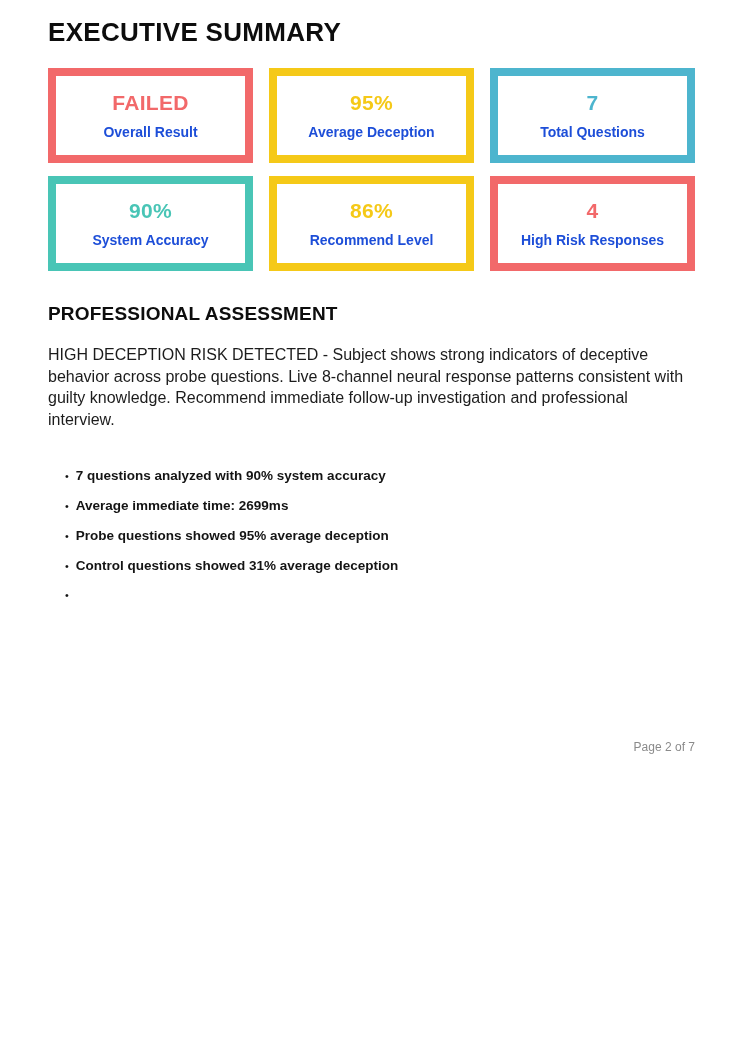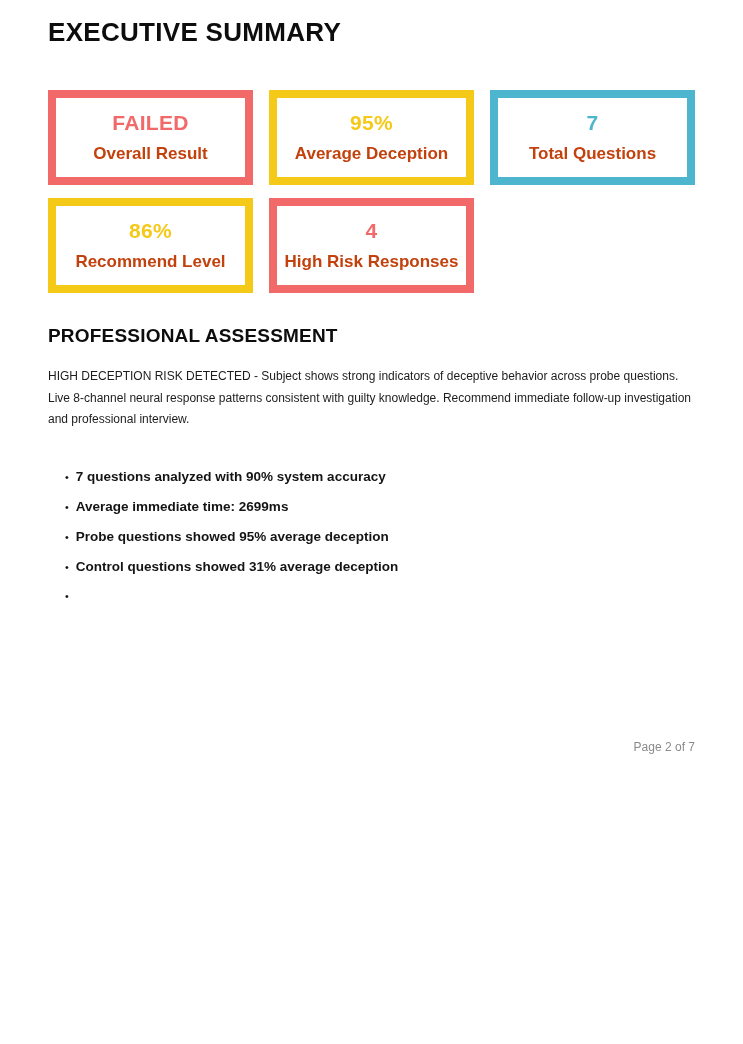--- a/index.html
+++ b/index.html
@@ -20,21 +20,21 @@
     background: #ffffff;
   }
   .page-title {
     font-size: 26px;
     line-height: 32px;
     font-weight: 700;
     color: #0d0d0d;
     letter-spacing: 0.3px;
   }
   .metrics-grid {
-    margin-top: 42px;
+    margin-top: 20px;
     display: grid;
     grid-template-columns: repeat(3, 1fr);
     column-gap: 16px;
     row-gap: 13px;
   }
   .metric-card {
     --c: #cccccc;
     height: 95px;
     border: 8px solid var(--c);
     background: #ffffff;
@@ -44,35 +44,35 @@
     justify-content: center;
     gap: 9px;
   }
   .metric-value {
     font-size: 21px;
     font-weight: 700;
     color: var(--c);
     letter-spacing: 0.3px;
   }
   .metric-label {
-    font-size: 17px;
+    font-size: 14px;
     font-weight: 700;
-    color: #c2410c;
+    color: #1d4ed8;
   }
   .section-heading {
     font-size: 19px;
     line-height: 24px;
     font-weight: 700;
     color: #0d0d0d;
     letter-spacing: 0.2px;
   }
   .assessment-section { margin-top: 31px; }
   .assessment-body {
     margin-top: 18px;
-    font-size: 12px;
+    font-size: 16px;
     line-height: 21.5px;
     font-weight: 400;
     color: #1c1c1c;
     max-width: 647px;
   }
   .findings-section { margin-top: 31px; }
   .findings-list {
     margin-top: 18px;
     list-style: none;
     padding-left: 17px;
@@ -117,20 +117,24 @@
     <div class="metric-card" style="--c: #F5C918;">
       <div class="metric-value">95%</div>
       <div class="metric-label">Average Deception</div>
     </div>
 
     <div class="metric-card" style="--c: #4DB5CE;">
       <div class="metric-value">7</div>
       <div class="metric-label">Total Questions</div>
     </div>
 
+    <div class="metric-card" style="--c: #49C5B6;">
+      <div class="metric-value">90%</div>
+      <div class="metric-label">System Accuracy</div>
+    </div>
 
     <div class="metric-card" style="--c: #F5C918;">
       <div class="metric-value">86%</div>
       <div class="metric-label">Recommend Level</div>
     </div>
 
     <div class="metric-card" style="--c: #F2696A;">
       <div class="metric-value">4</div>
       <div class="metric-label">High Risk Responses</div>
     </div>

